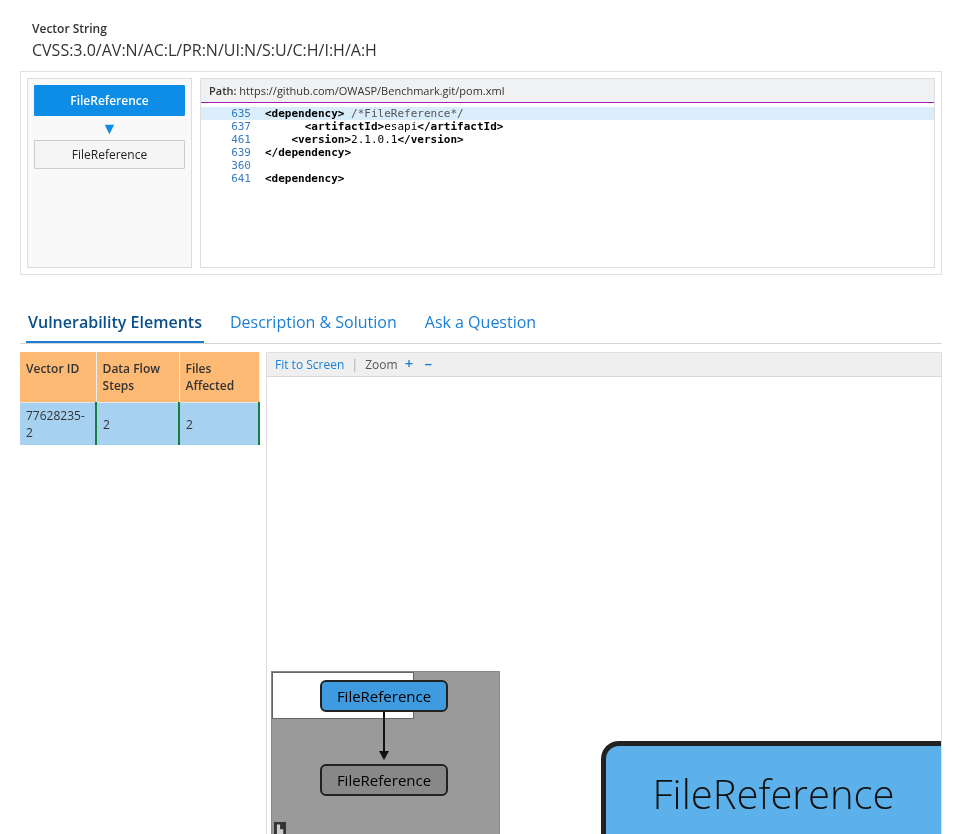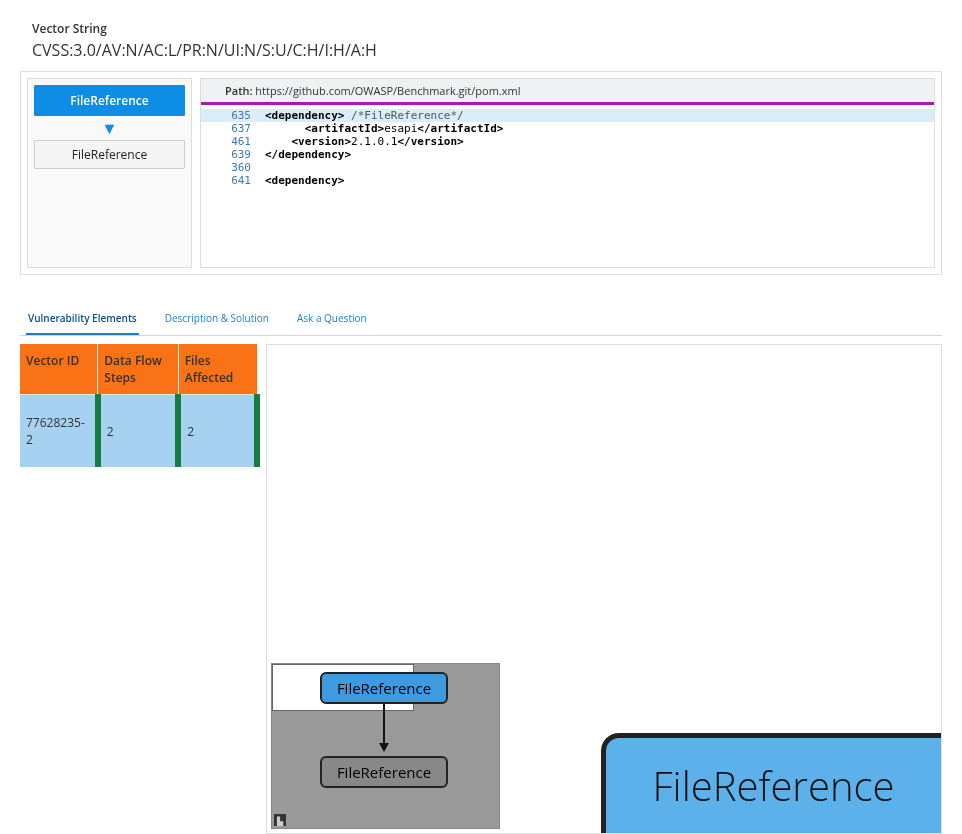--- a/index.html
+++ b/index.html
@@ -8,40 +8,40 @@
 .header-title { font-weight: 600; font-size: 12px; margin-bottom: 2px; }
 .header-value { font-size: 16px; color: #333; }
 
 .top-panels { display: flex; gap: 8px; border: 1px solid #e0e0e0; padding: 6px; background: #fff; margin-bottom: 30px; }
 .left-panel { width: 165px; border: 1px solid #ddd; background: #f9f9f9; padding: 6px; display: flex; flex-direction: column; align-items: center; gap: 4px; }
 .chip-blue { width: 100%; background: #0e8de6; color: #fff; border: 1px solid #0e8de6; font-weight: 600; padding: 6px 0; text-align: center; font-size: 12px; border-radius: 1px; }
 .chip-grey { width: 100%; background: #f5f5f5; color: #222; border: 1px solid #ccc; padding: 5px 0; text-align: center; font-size: 12px; border-radius: 1px; }
 .arrow-down-icon { color: #0e8de6; font-size: 16px; line-height: 1; }
 
 .code-panel { flex: 1; border: 1px solid #ddd; background: #fcfcfc; display: flex; flex-direction: column; min-height: 190px; }
-.code-path-bar { background: #f0f1f2; border-bottom: 3px solid #a21caf; padding: 4px 24px; font-size: 11px; }
+.code-path-bar { background: #f0f1f2; border-bottom: 1px solid #a21caf; padding: 4px 8px; font-size: 11px; }
 .code-path-bar b { font-weight: 600; }
 .code-body { background: #fff; font-family: Menlo, Consolas, monospace; font-size: 11px; padding: 4px 0; flex: 1; }
 .code-line { display: flex; align-items: baseline; padding: 0 16px; }
 .code-line.hl { background: #d9edfb; }
 .ln { width: 34px; text-align: right; color: #3a7bbf; margin-right: 14px; user-select: none; }
 .cl { white-space: pre; color: #222; }
 .tag { color: #000; font-weight: 600; }
 .txt { color: #000; font-weight: 400; }
 .cmt { color: #555; }
 
 .tabs { display: flex; gap: 24px; border-bottom: 1px solid #d5d5d5; padding: 0 6px; margin-bottom: 8px; }
-.tab { color: #1a7fd4; font-size: 10px; padding: 6px 2px 8px; cursor: pointer; border-bottom: 2px solid transparent; }
+.tab { color: #1a7fd4; font-size: 16px; padding: 6px 2px 8px; cursor: pointer; border-bottom: 2px solid transparent; }
 .tab.active { color: #0b4f8a; font-weight: 600; border-bottom: 2px solid #1a7fd4; }
 
 .elements-row { display: flex; gap: 6px; }
 .table-panel { width: 240px; }
 .table-panel table { width: 100%; border-collapse: collapse; font-size: 12px; }
-.table-panel th { text-align: left; font-weight: 600; padding: 8px 6px; border-bottom: 1px solid #e5e5e5; border-right: 1px solid #eee; background: #f97316; vertical-align: top; }
-.table-panel td { padding: 19px 6px; border-right: 6px solid #15803d; }
+.table-panel th { text-align: left; font-weight: 600; padding: 8px 6px; border-bottom: 1px solid #e5e5e5; border-right: 1px solid #eee; background: #fdba74; vertical-align: top; }
+.table-panel td { padding: 4px 6px; border-right: 2px solid #15803d; }
 .table-panel tr.selected td { background: #a7d1f0; }
 
 .graph-panel { flex: 1; border: 1px solid #dedede; display: flex; flex-direction: column; min-height: 490px; position: relative; }
 .graph-toolbar { background: #efeff0; border-bottom: 1px solid #d8d8d8; font-size: 12px; padding: 3px 8px; color: #555; }
 .graph-toolbar a { color: #1a7fd4; text-decoration: none; }
 .graph-toolbar .sep { color: #aaa; margin: 0 4px; }
 .graph-toolbar .zoom-btn { color: #1a7fd4; font-weight: 600; padding: 0 4px; cursor: pointer; font-size: 15px; line-height: 1; }
 .graph-canvas { flex: 1; position: relative; background: #fff; overflow: hidden; }
 
 .minimap { position: absolute; left: 4px; bottom: 4px; width: 229px; height: 166px; background: #9a9a9a; border: 1px solid #888; }
@@ -124,20 +124,27 @@
         <tr class="selected">
           <td>77628235-2</td>
           <td>2</td>
           <td>2</td>
         </tr>
       </tbody>
     </table>
   </div>
 
   <div class="graph-panel">
+    <div class="graph-toolbar">
+      <a href="#">Fit to Screen</a>
+      <span class="sep">|</span>
+      <span>Zoom</span>
+      <span class="zoom-btn">+</span>
+      <span class="zoom-btn">–</span>
+    </div>
     <div class="graph-canvas">
 
       <div class="minimap">
         <div class="minimap-view"></div>
         <div class="mm-node blue">FileReference</div>
         <div class="mm-arrow"></div>
         <div class="mm-node grey">FileReference</div>
         <div class="mm-corner">▙</div>
       </div>
 

